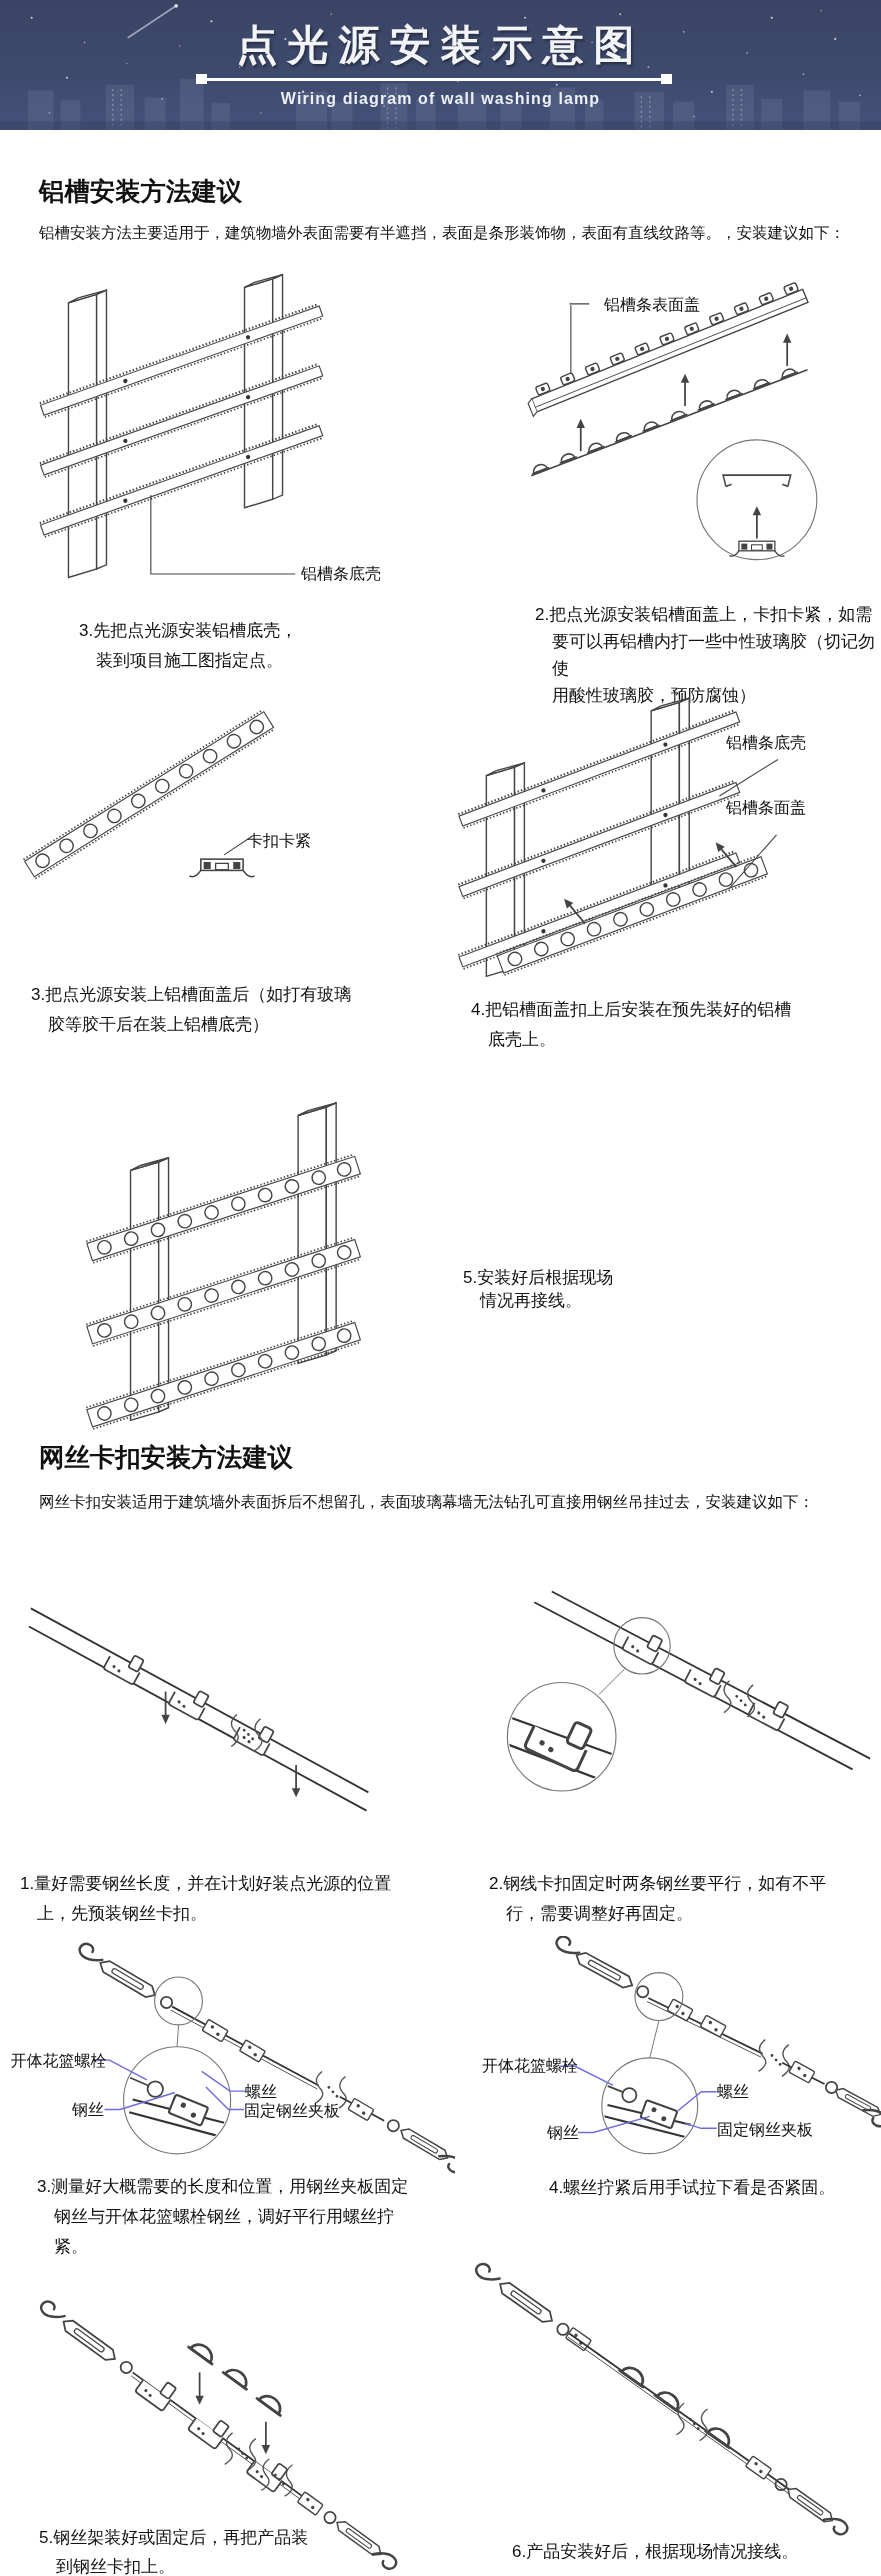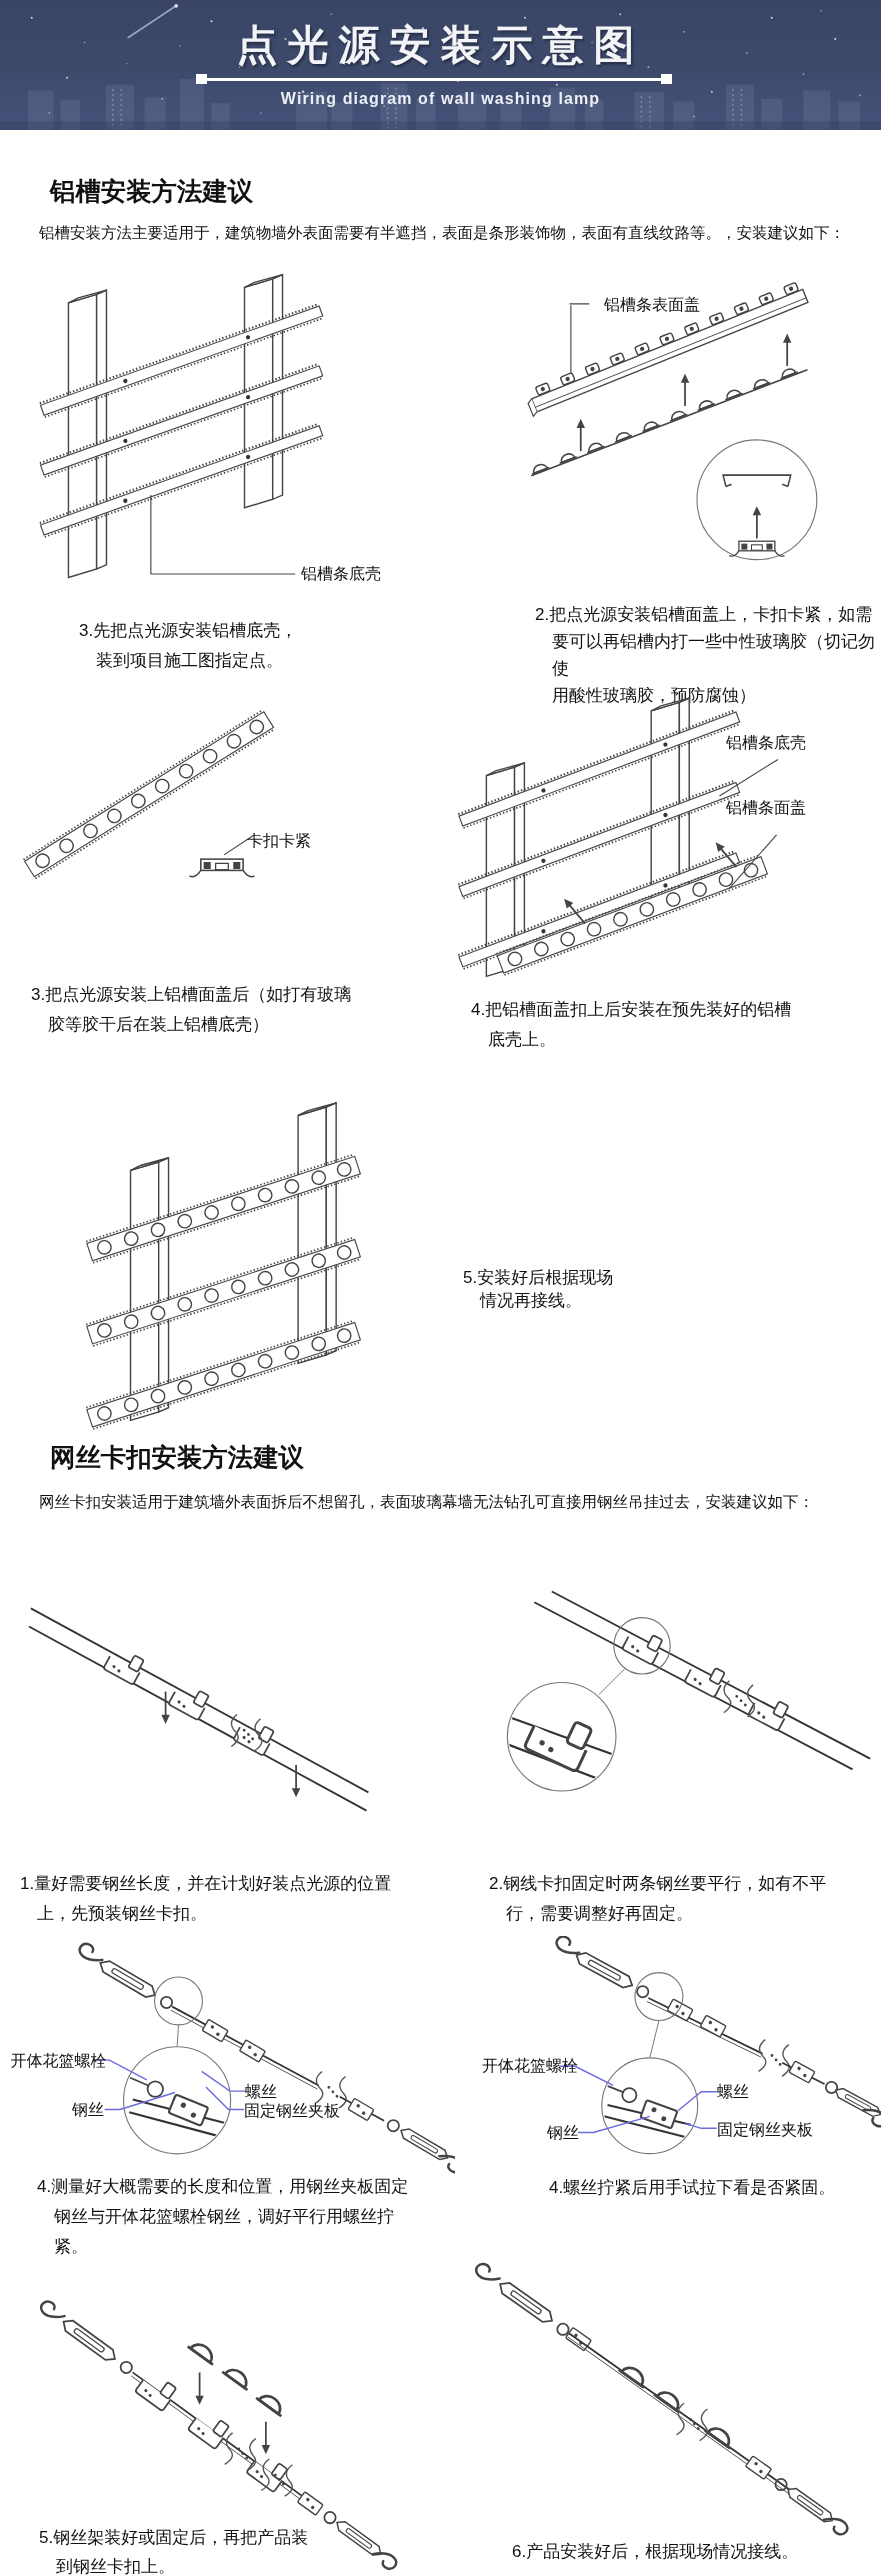--- a/index.html
+++ b/index.html
@@ -10,21 +10,21 @@
         background:linear-gradient(180deg,#3a4565 0%,#3e4a6c 55%,#45527a 100%);overflow:hidden;}
   .hero svg{position:absolute;left:0;top:0;}
   .hero-title{position:absolute;left:0;top:18.3px;width:100%;text-align:center;color:#f3f4f8;
         font-size:41px;font-weight:900;letter-spacing:10px;text-shadow:1.4px 2.1px 2.8px rgba(0,0,0,.4);}
   .hero-line{position:absolute;left:202px;top:78px;width:464px;height:2.8px;background:#fff;}
   .hero-line::before,.hero-line::after{content:"";position:absolute;top:-4.2px;width:10.6px;height:10.6px;background:#fff;}
   .hero-line::before{left:-5.6px;} .hero-line::after{right:-5.6px;}
   .hero-sub{position:absolute;left:0;top:90px;width:100%;text-align:center;color:#edf0f6;
         font-size:16px;font-weight:bold;letter-spacing:1.1px;}
   
-  .sect-h{position:absolute;font-size:25.4px;font-weight:700;color:#111;white-space:nowrap;margin-left:11px;}
+  .sect-h{position:absolute;font-size:25.4px;font-weight:700;color:#111;white-space:nowrap;}
   .intro{position:absolute;font-size:15.5px;color:#111;white-space:nowrap;}
   .cap{position:absolute;font-size:17px;line-height:30px;color:#111;white-space:pre-line;
        padding-left:1em;text-indent:-1em;font-weight:500;}
   .dlabel{position:absolute;font-size:16px;color:#111;white-space:nowrap;font-weight:500;}
   .dia{position:absolute;}
   .dia *{vector-effect:none;}
 </style>
 </head>
 <body>
 
@@ -389,21 +389,21 @@
     <path d="M112,172 L135,172 L188,200"></path>
     <path d="M128,242 L150,242 L228,218"></path>
     <path d="M328,216 L306,216 L266,188"></path>
     <path d="M326,242 L304,242 L272,210"></path>
   </g>
 </svg>
 <div class="dlabel" style="left:10.6px;top:2051px;">开体花篮螺栓</div>
 <div class="dlabel" style="left:72px;top:2100px;">钢丝</div>
 <div class="dlabel" style="left:245px;top:2082px;">螺丝</div>
 <div class="dlabel" style="left:244px;top:2101px;">固定钢丝夹板</div>
-<div class="cap" style="left:37px;top:2172px;width:367px;">4.测量好大概需要的长度和位置，用钢丝夹板固定
+<div class="cap" style="left:37px;top:2172px;width:367px;">3.测量好大概需要的长度和位置，用钢丝夹板固定
 钢丝与开体花篮螺栓钢丝，调好平行用螺丝拧紧。</div>
 
 <svg class="dia" style="left:458px;top:1936px;" width="423" height="236" viewBox="0 0 600 335">
   <defs>
         <clipPath id="w4c">
           <circle cx="272" cy="241" r="66"></circle>
         </clipPath>
       </defs>
   <use href="#hook" transform="translate(155,16) rotate(-25)"></use>
   <use href="#tbuckle" transform="translate(168,27) rotate(28.6)"></use>

